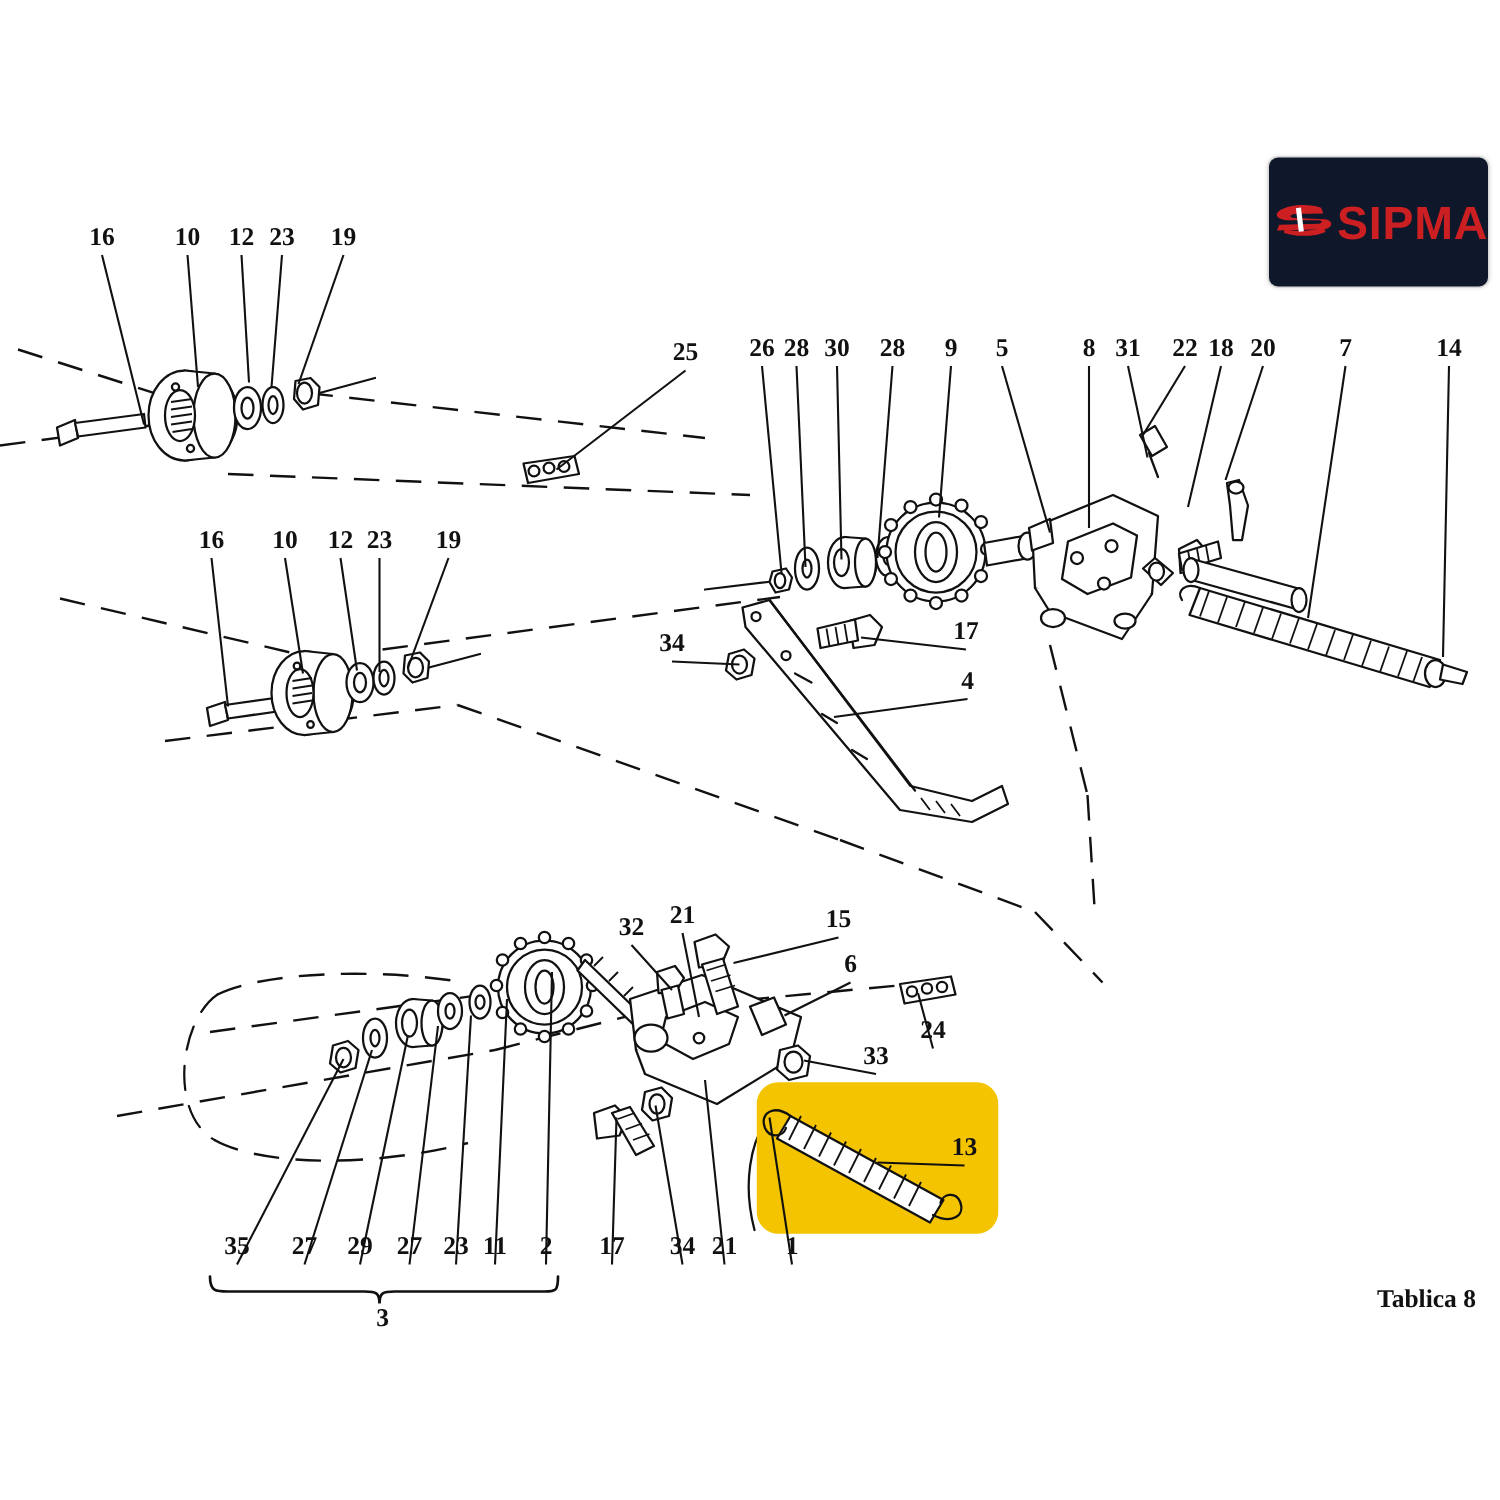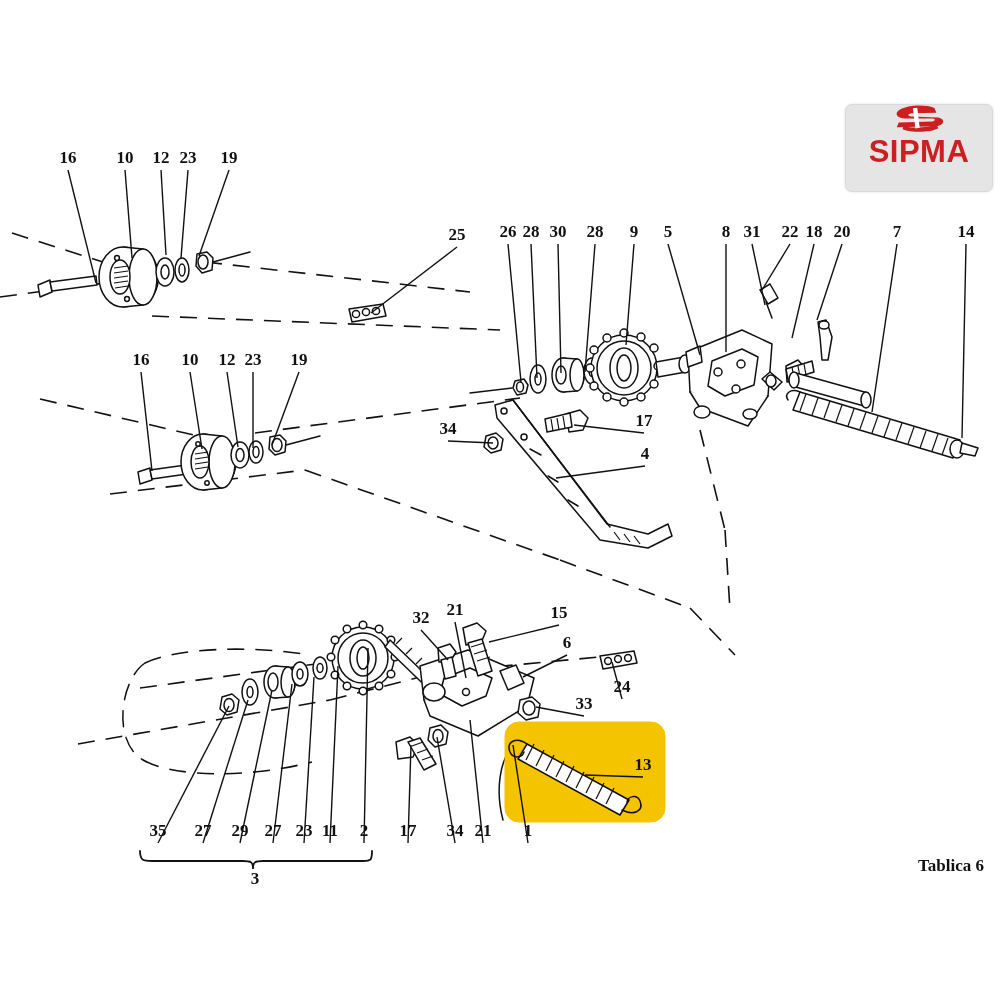--- a/index.html
+++ b/index.html
@@ -71,28 +71,28 @@
     stroke: #F5C400;
     stroke-width: 1;
   }
   
   #logo-box {
     position: absolute;
     left: 845px;
     top: 104px;
     width: 148px;
     height: 88px;
-    background: #e5e5e5;
+    background: #0f172a;
     border: 1px solid #d9d9d9;
     border-radius: 7px;
     box-shadow: 0 0 3px rgba(0,0,0,0.12);
     display: flex;
-    flex-direction: column;
+    flex-direction: row;
     align-items: center;
-    justify-content: flex-start;
+    justify-content: flex-end;
     box-sizing: border-box;
   }
   #logo-mark {
     width: 58px;
     height: 30px;
     margin-bottom: 1px;
   }
   #logo-word {
     font-family: "Liberation Sans", sans-serif;
     font-size: 31px;
@@ -650,15 +650,15 @@
 
   <div id="logo-box">
     <svg id="logo-mark" viewBox="0 0 120 62">
       <path fill="#cc1f22" d="M92 6 C72 -2, 36 0, 20 10 C8 18, 14 26, 30 28 L86 28 C94 28, 96 32, 88 34 L18 36 L14 46 L96 44 C112 42, 116 30, 100 26 L44 24 C36 23, 36 19, 44 17 L96 16 Z"></path>
       <path fill="#cc1f22" d="M26 50 C46 58, 84 57, 100 48 L96 40 C78 48, 44 49, 28 43 Z"></path>
       <rect fill="#ffffff" x="50" y="6" width="9" height="42" transform="rotate(-7 54 27)"></rect>
     </svg>
     <div id="logo-word">SIPMA</div>
   </div>
 
-  <div id="caption">Tablica 6</div>
+  <div id="caption">Tablica 8</div>
 
 </div>
 
 </body></html>

